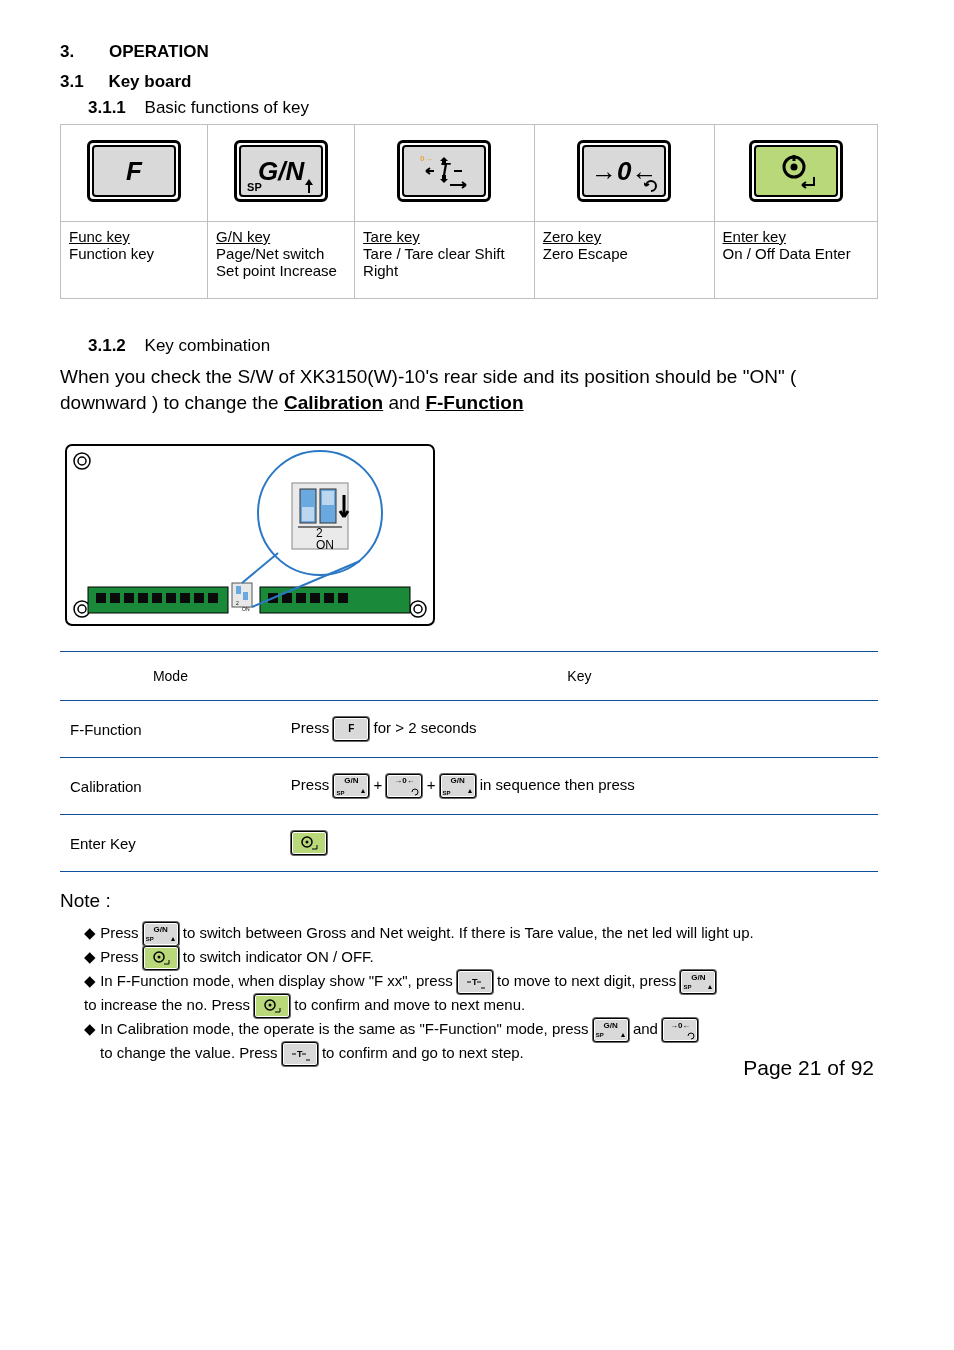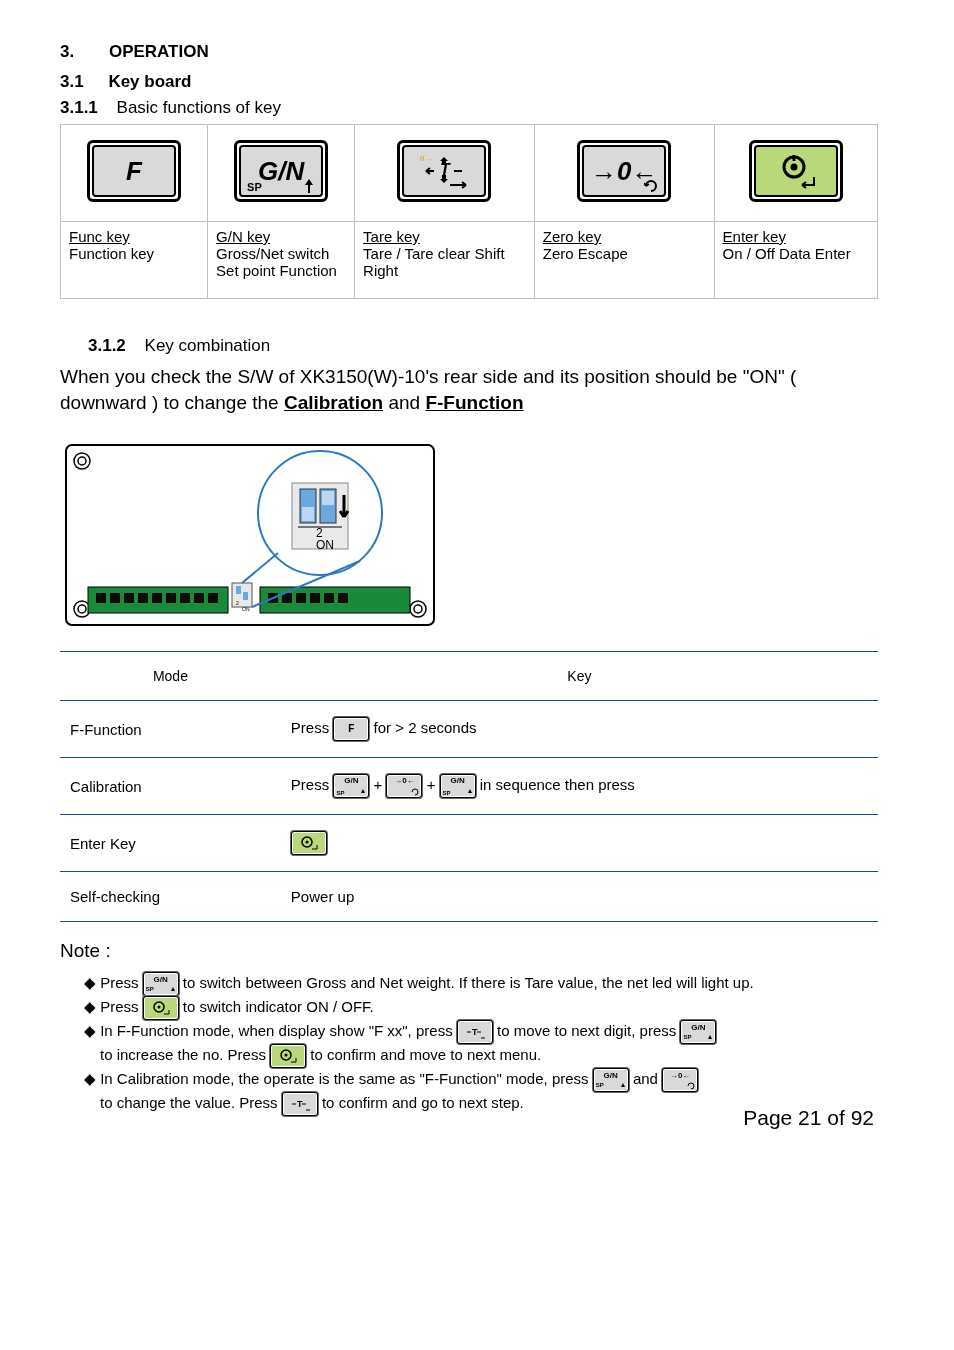--- a/index.html
+++ b/index.html
@@ -92,21 +92,21 @@
 <div class="page">
 
   <div class="heading-row">
     <span class="section-num">3.</span>
     <span class="em" style="margin-left:30px;">OPERATION</span>
   </div>
   <div class="heading-row" style="margin-top:10px;">
     <span class="em">3.1</span>
     <span class="em" style="margin-left:20px;">Key board</span>
   </div>
-  <div class="heading-row" style="margin-top:6px; ">
+  <div class="heading-row" style="margin-top:6px; margin-left:28px;">
     <span class="em">3.1.1</span>
     <span style="margin-left:14px;">Basic functions of key</span>
   </div>
 
   <table class="big-key-table" style="margin-top:6px;">
     <tbody>
         <tr class="row-img">
       <td class="col1">
         <span class="key-big">
           <span class="key-inner">
@@ -171,21 +171,21 @@
         </span>
       </td>
     </tr>
     <tr class="row-lbl">
       <td>
         <div style="text-decoration:underline;">Func key</div>
         <div>Function key</div>
       </td>
       <td>
         <div style="text-decoration:underline;">G/N key</div>
-        <div>Gross/Net switch Set point Function</div>
+        <div>Page/Net switch Set point Increase</div>
       </td>
       <td>
         <div style="text-decoration:underline;">Tare key</div>
         <div>Tare / Tare clear Shift Right</div>
       </td>
       <td>
         <div style="text-decoration:underline;">Zero key</div>
         <div>Zero Escape</div>
       </td>
       <td>
@@ -310,24 +310,20 @@
       <td>
         <span class="key-sm green">
           <svg width="20" height="16" viewBox="0 0 20 16" style="left:7px;top:3px;">
                 <circle cx="8" cy="7" r="5" stroke="#000" stroke-width="1.5" fill="none"></circle>
                 <circle cx="8" cy="7" r="1.5" fill="#000"></circle>
                 <path d="M18 10 L18 14 L13 14" stroke="#000" stroke-width="1" fill="none"></path>
               </svg>
         </span>
       </td>
     </tr>
-    <tr>
-      <td>Self-checking</td>
-      <td>Power up</td>
-    </tr>
   </tbody>
     </table>
 
   <p class="body" style="margin-top:16px;">Note :</p>
 
   <div class="note">
     <span class="bullet">◆</span>
     <span>Press </span>
     <span class="key-sm"><span class="t">G/N</span><span class="b">SP</span><svg width="6" height="6" style="right:2px;bottom:2px;">
           <path d="M3 0 L5 4 L1 4 Z" fill="#000"></path>
@@ -356,21 +352,21 @@
           <path d="M4 9 L8 9 M18 9 L14 9" stroke="#000" stroke-width="1"></path>
           <text x="9" y="12" font-size="9" font-weight="bold">T</text>
           <path d="M18 15 L22 15" stroke="#000" stroke-width="1"></path>
         </svg>
     </span>
     <span> to move to next digit, press</span>
     <span class="key-sm"><span class="t">G/N</span><span class="b">SP</span><svg width="6" height="6" style="right:2px;bottom:2px;">
           <path d="M3 0 L5 4 L1 4 Z" fill="#000"></path>
         </svg></span>
   </div>
-  <div class="note" style="margin-left:40px;">
+  <div class="note" style="margin-left:24px;">
     <span>to increase the no. Press </span>
     <span class="key-sm green">
       <svg width="20" height="16" viewBox="0 0 20 16" style="left:7px;top:3px;">
           <circle cx="8" cy="7" r="5" stroke="#000" stroke-width="1.5" fill="none"></circle>
           <circle cx="8" cy="7" r="1.5" fill="#000"></circle>
           <path d="M18 10 L18 14 L13 14" stroke="#000" stroke-width="1" fill="none"></path>
         </svg>
     </span>
     <span> to confirm and move to next menu.</span>
   </div>

